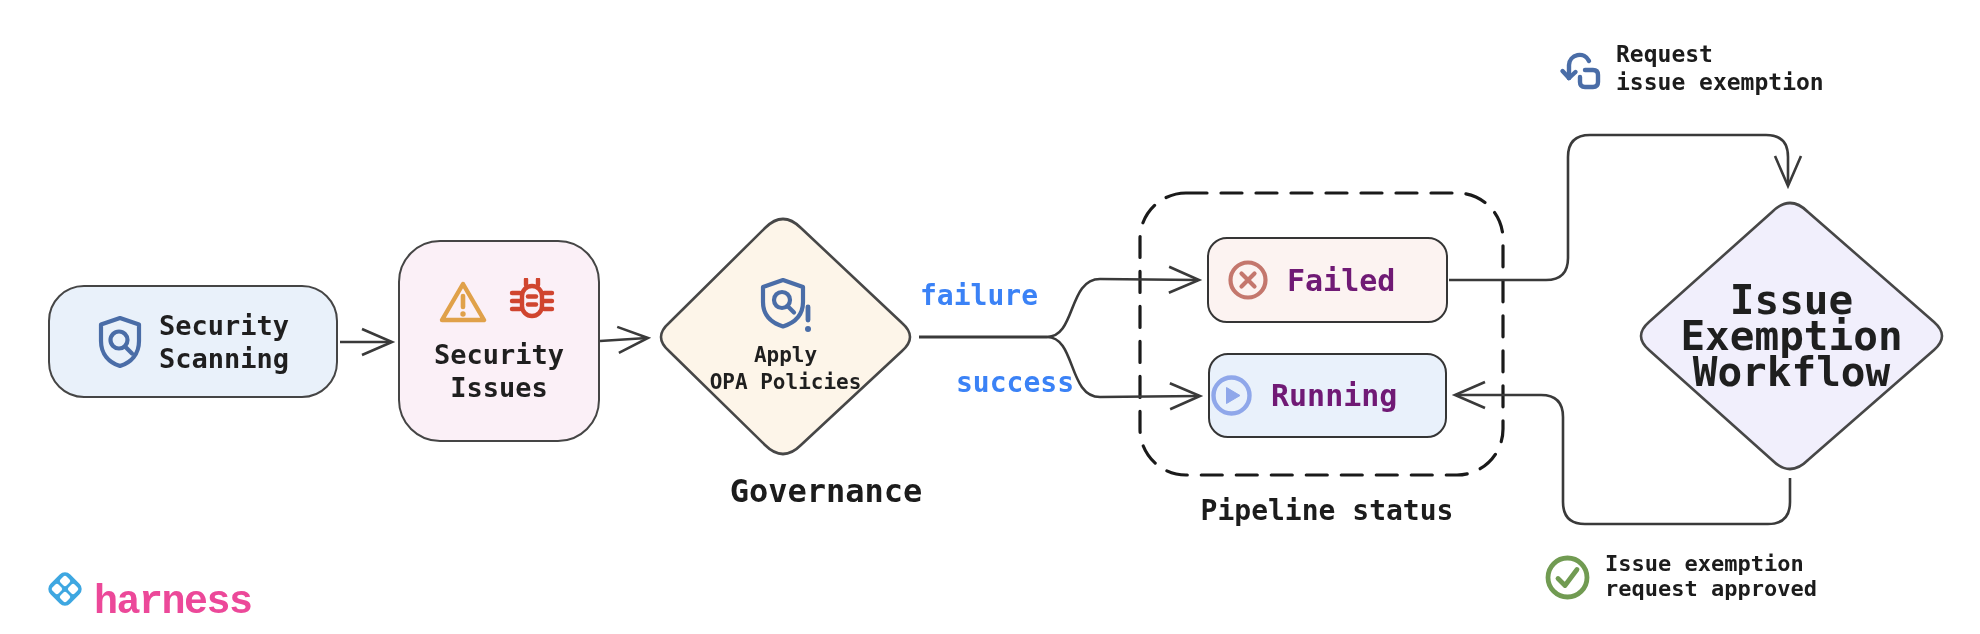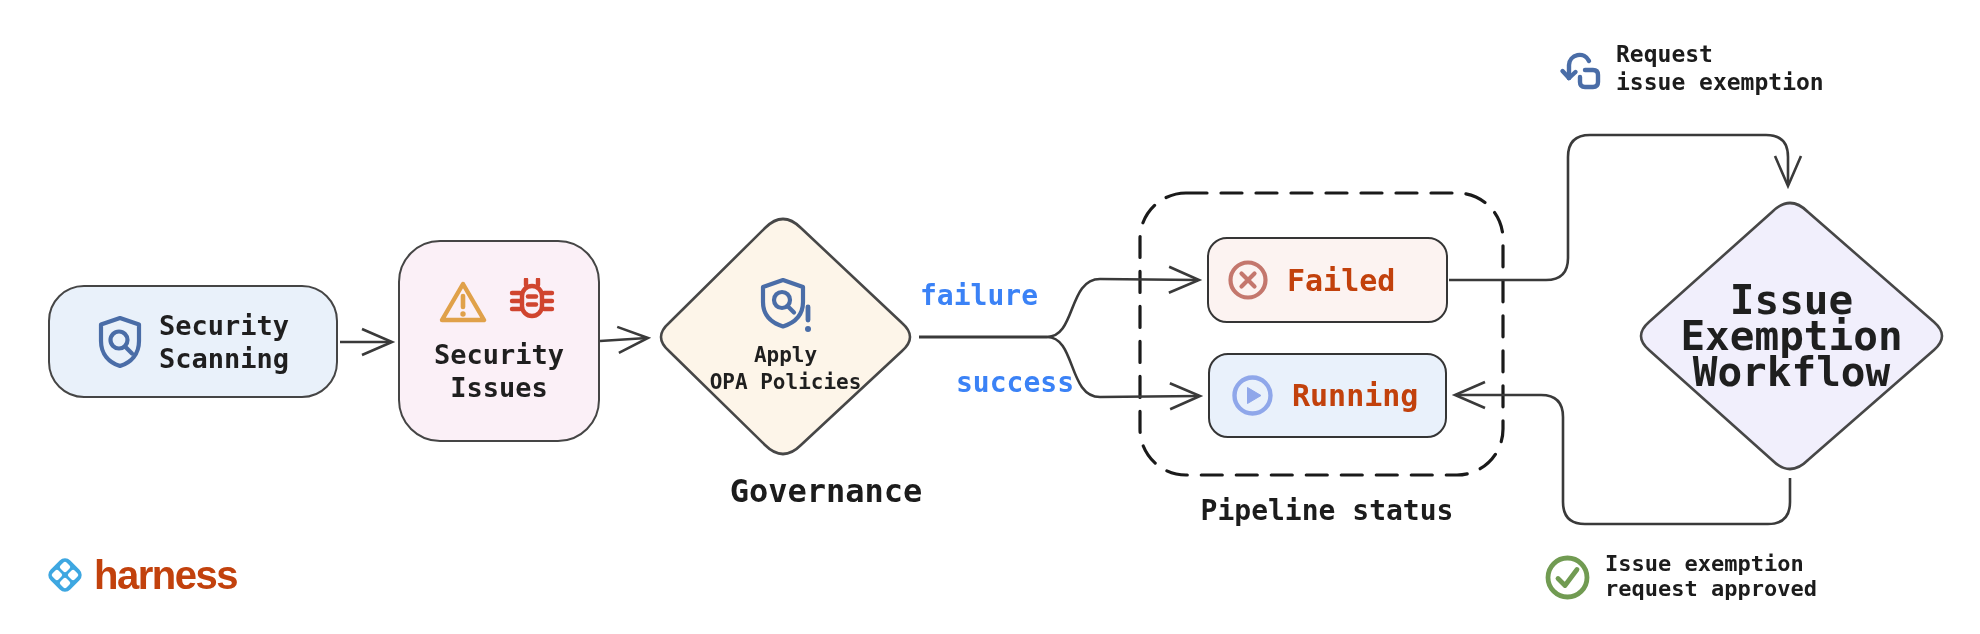--- a/index.html
+++ b/index.html
@@ -6,30 +6,30 @@
   .canvas{
     position:relative;width:1980px;height:634px;background:#ffffff;overflow:hidden;
     font-family:"DejaVu Sans Mono", monospace;color:#1f1f1f;
   }
   svg.layer{position:absolute;left:0;top:0;}
   .node{position:absolute;box-sizing:border-box;display:flex;align-items:center;justify-content:center;}
   .ml{white-space:pre-line;}
   .box-blue{background:#e9f1fa;border:2.5px solid #454545;border-radius:36px;}
   .box-pink{background:#fbf0f7;border:2.5px solid #454545;border-radius:42px;}
   .box-failed{background:#fcf3f1;border:2.5px solid #353535;border-radius:20px;justify-content:flex-start;padding-left:18px;gap:18px;}
-  .box-running{background:#e9f1fb;border:2.5px solid #353535;border-radius:20px;justify-content:flex-start;padding-left:21px;gap:18px;}
+  .box-running{background:#e9f1fb;border:2.5px solid #353535;border-radius:20px;justify-content:flex-start;padding-left:0;gap:18px;}
   .node-label{font-weight:600;font-size:27px;line-height:33px;color:#1f1f1f;}
-  .status-label{font-weight:600;font-size:30px;color:#c2410c;text-align:center;}
+  .status-label{font-weight:600;font-size:30px;color:#701a75;text-align:center;}
   .diamond-overlay{position:absolute;display:flex;flex-direction:column;align-items:center;justify-content:center;text-align:center;}
   .edge-label{position:absolute;font-weight:600;font-size:28px;color:#3b82f6;}
   .caption{position:absolute;text-align:center;font-weight:600;color:#1c1c1c;}
   .annotation{position:absolute;display:flex;align-items:flex-end;gap:14px;}
   .annotation .txt{font-weight:600;color:#1c1c1c;}
   .brand{position:absolute;display:flex;align-items:center;gap:6px;}
-  .wordmark{font-family:Liberation Sans, sans-serif;font-weight:700;font-size:40px;letter-spacing:-1.5px;color:#c2410c;}
+  .wordmark{font-family:Liberation Mono, monospace;font-weight:700;font-size:40px;letter-spacing:-1.5px;color:#ec4899;margin-top:28px;}
   .iconsrow{display:flex;align-items:center;gap:18px;}
 </style>
 </head>
 <body>
 
 <div class="canvas">
 
   <svg class="layer" width="1980" height="634" viewBox="0 0 1980 634">
     <defs>
       <marker id="arrow" viewBox="-34 -16 38 32" refX="-1" refY="0" markerWidth="38" markerHeight="32" markerUnits="userSpaceOnUse" orient="auto">

